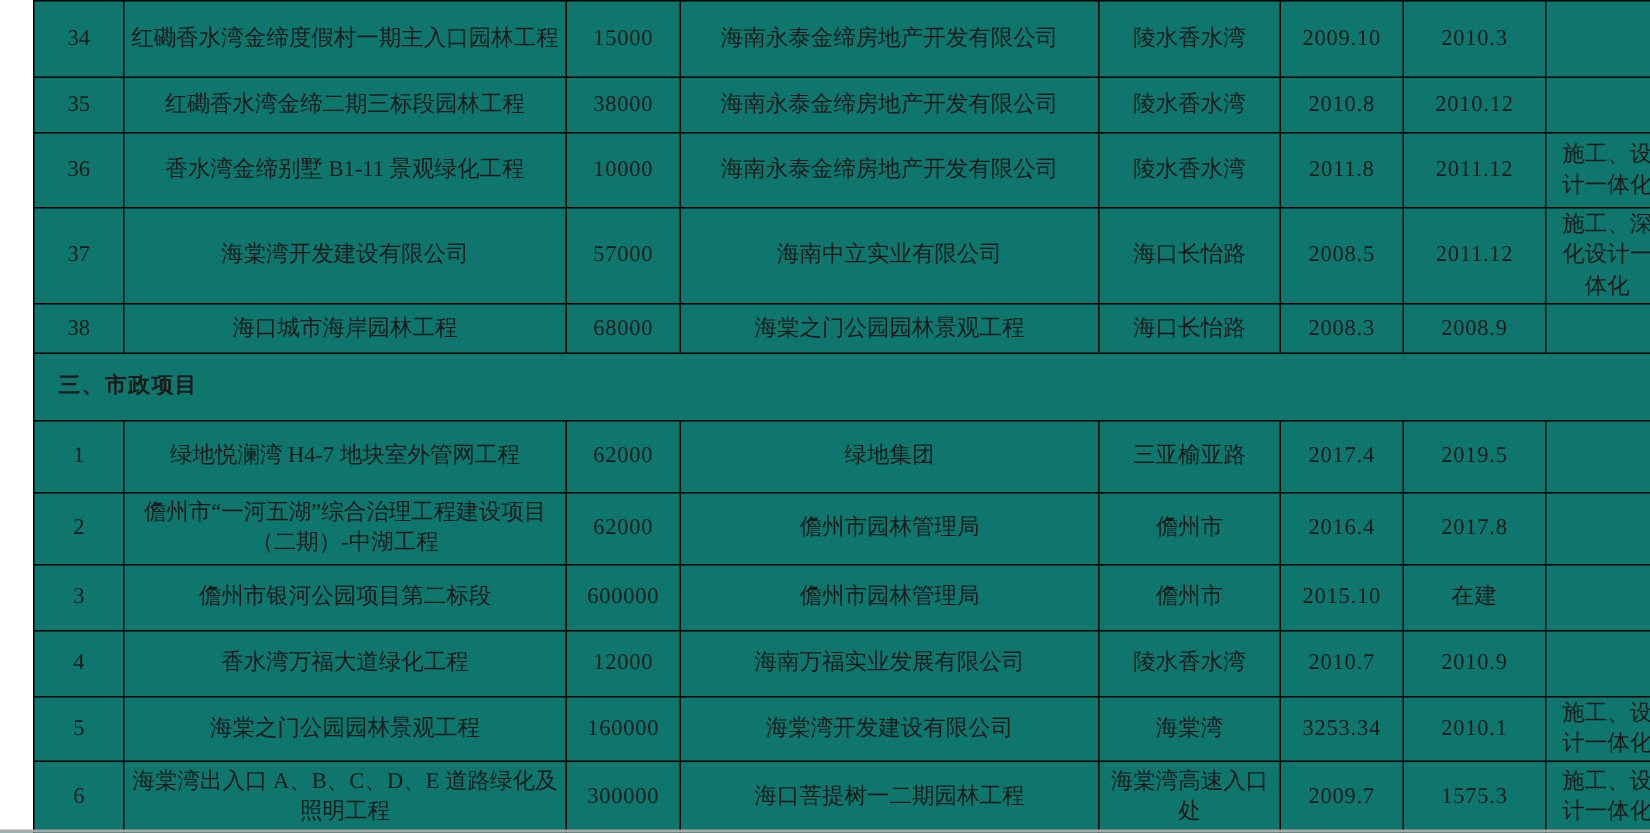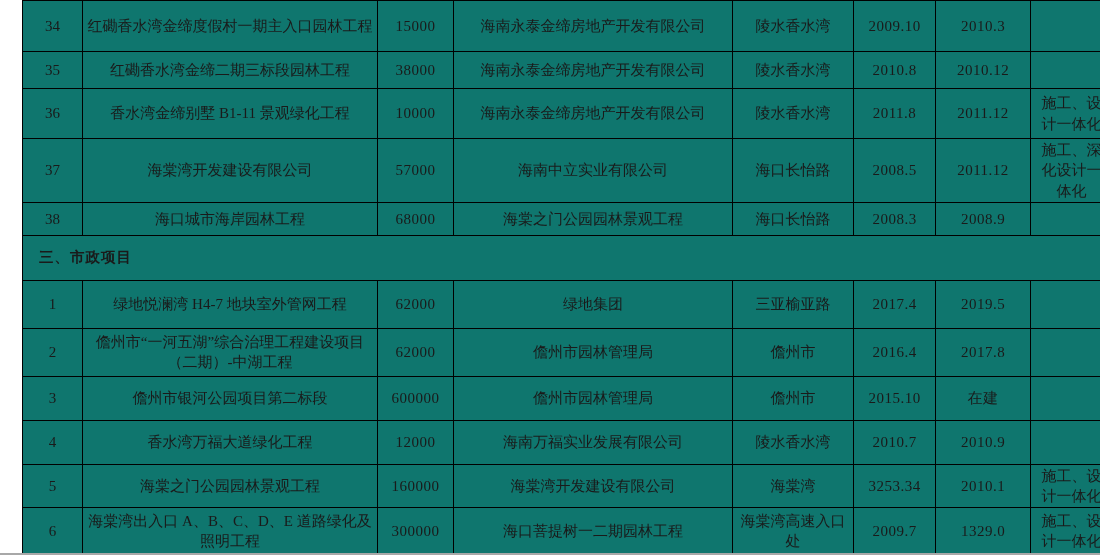--- a/index.html
+++ b/index.html
@@ -177,20 +177,20 @@
           <td class="cell-end">2010.1</td>
           <td class="cell-notes">施工、设计一体化</td>
         </tr>
         <tr style="height: 47px;">
           <td class="cell-num">6</td>
           <td class="cell-name">海棠湾出入口 A、B、C、D、E 道路绿化及照明工程</td>
           <td class="cell-amount">300000</td>
           <td class="cell-company">海口菩提树一二期园林工程</td>
           <td class="cell-location">海棠湾高速入口处</td>
           <td class="cell-start">2009.7</td>
-          <td class="cell-end">1329.0</td>
+          <td class="cell-end">1575.3</td>
           <td class="cell-notes">施工、设计一体化</td>
         </tr>
       </tbody>
   </table>
 </div>
 
 <div class="bottom-edge" style="background: rgb(168, 168, 168);"></div>
 
 </body></html>

